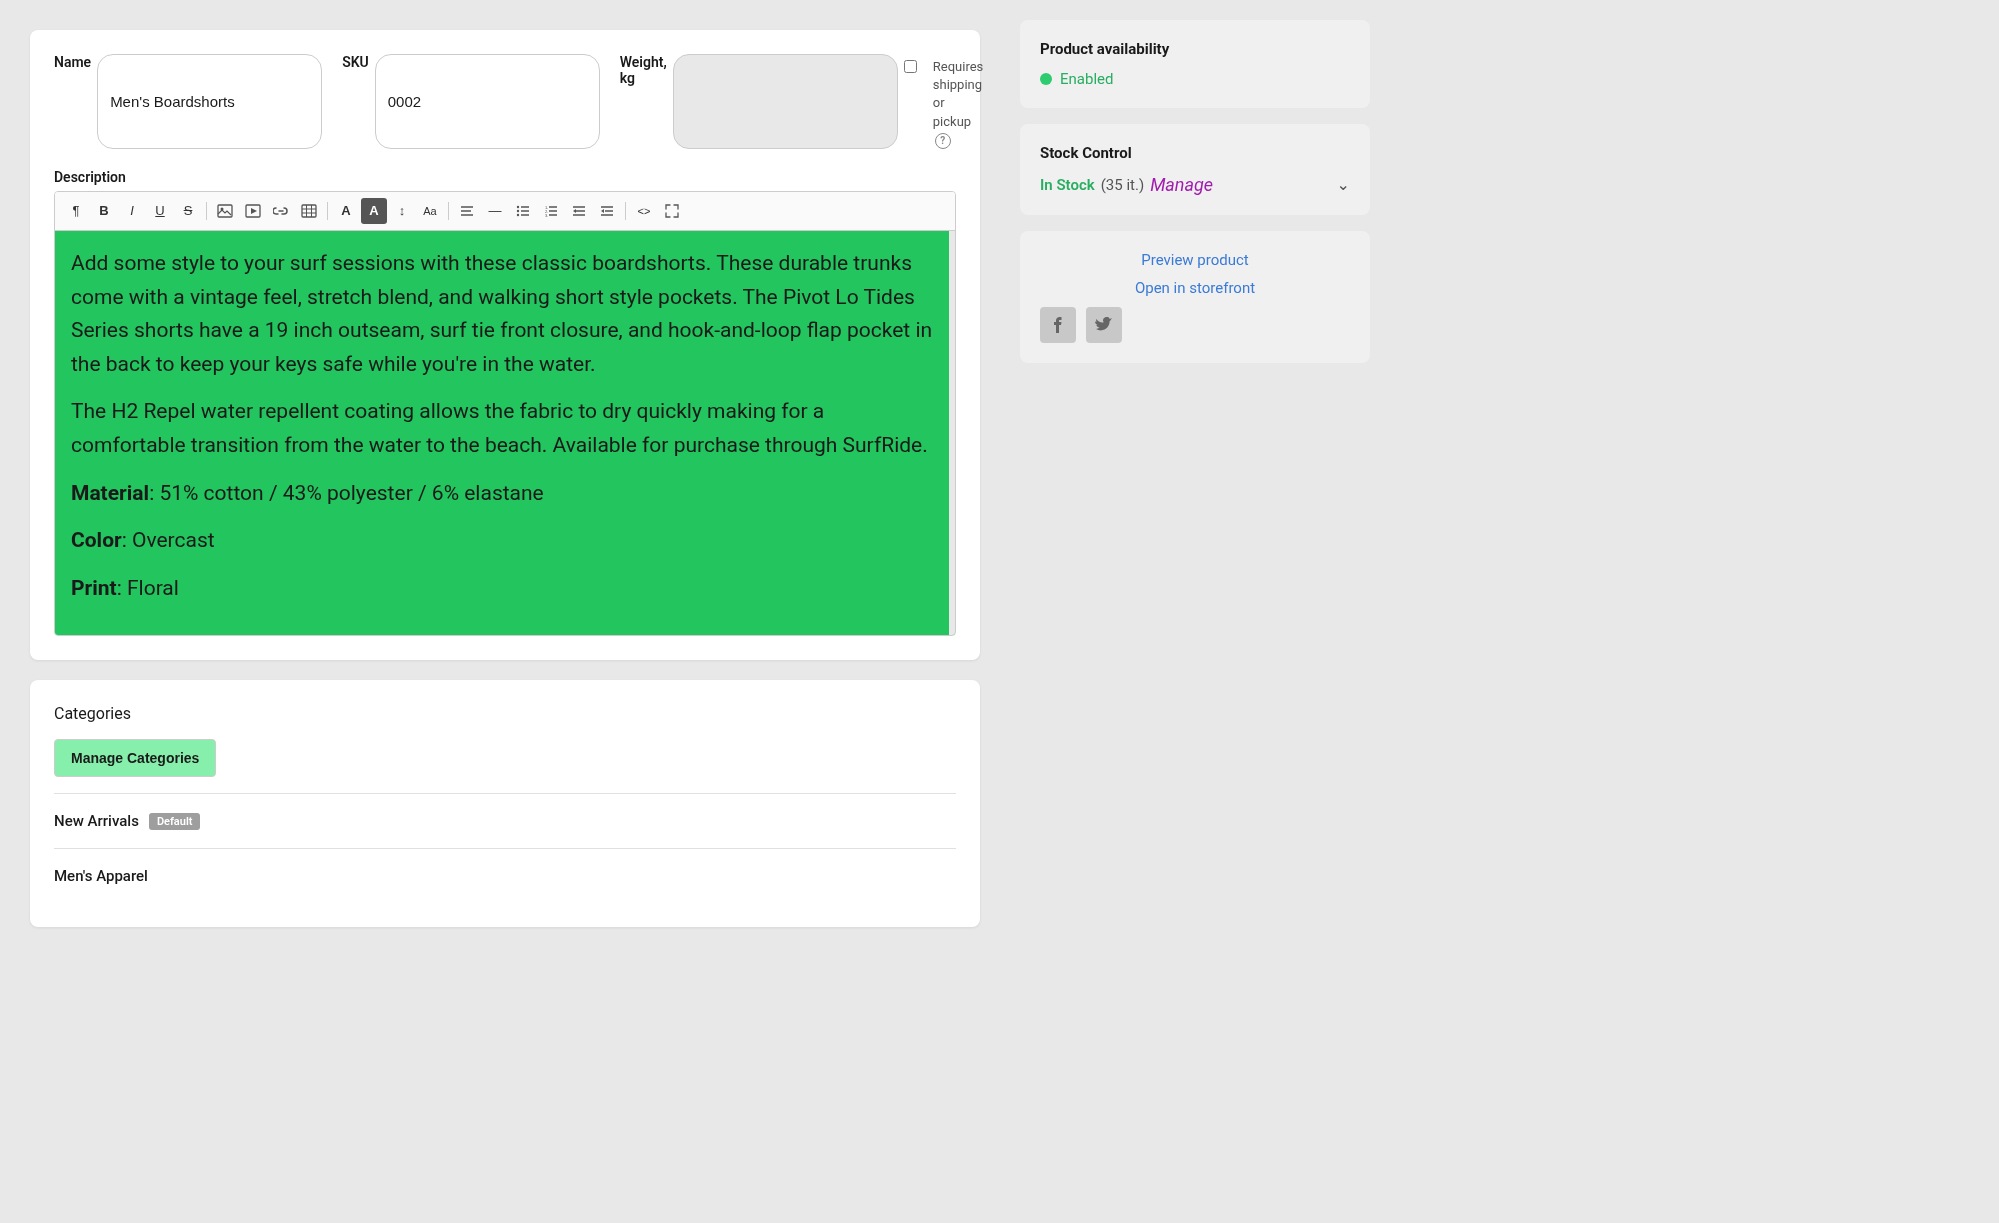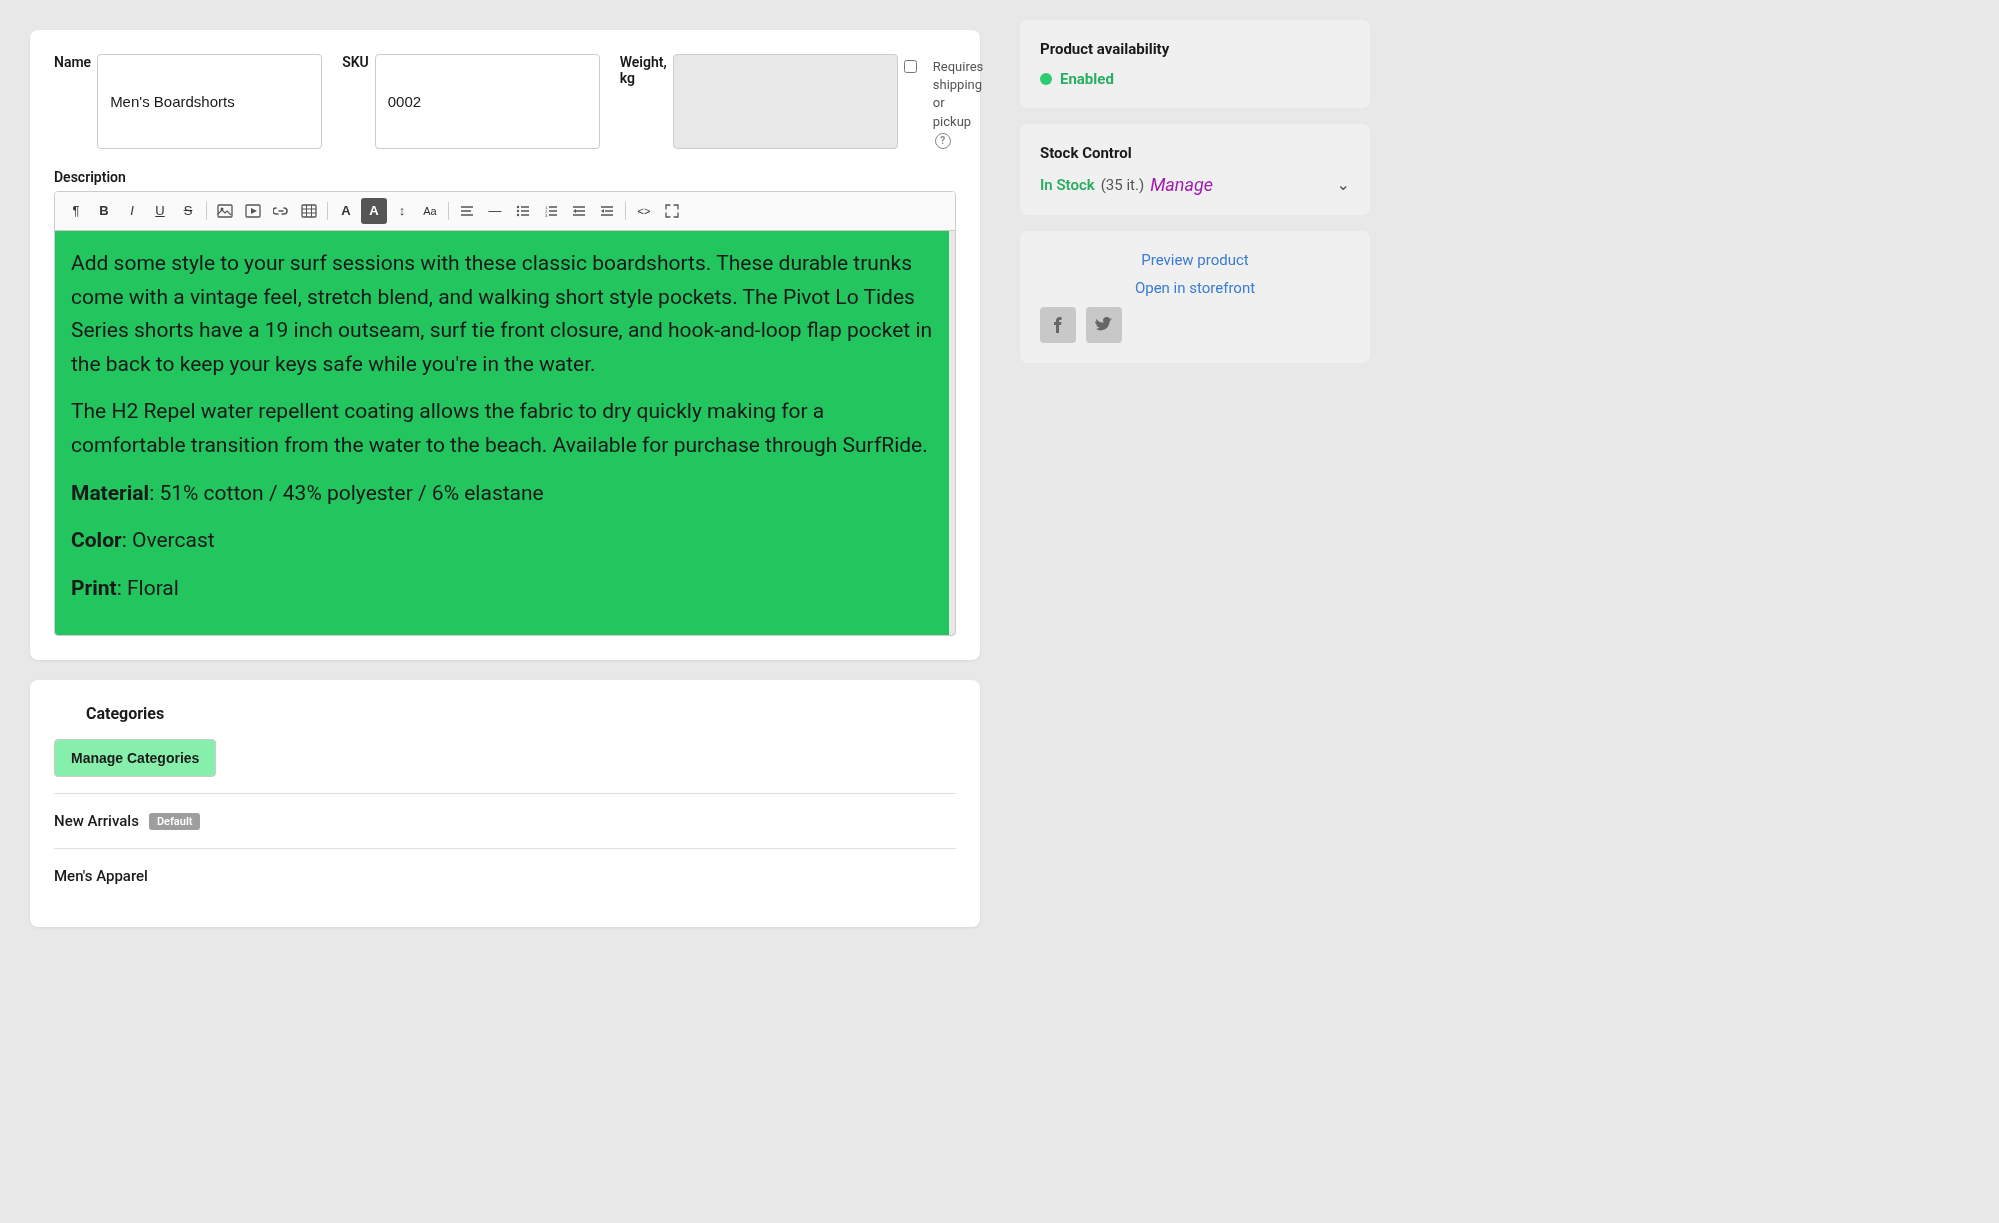--- a/index.html
+++ b/index.html
@@ -45,21 +45,21 @@
     .field-group.name { flex: 2; }
     .field-group.sku { flex: 1.2; }
     .field-group.weight { flex: 1; }
     .field-label {
       font-size: 14px;
       font-weight: 600;
       color: #1a1a1a;
     }
     .field-input {
       border: 1px solid #ccc;
-      border-radius: 4px;
+      border-radius: 16px;
       padding: 10px 12px;
       font-size: 15px;
       color: #1a1a1a;
       background: #fff;
       outline: none;
     }
     .field-input.weight-input { background: #e8e8e8; border: 1px solid #ccc; }
     .shipping-row {
       display: flex;
       align-items: flex-start;
@@ -144,24 +144,23 @@
       position: absolute;
       right: 0;
       top: 0;
       bottom: 0;
       width: 6px;
       background: #e8e8e8;
     }
     
     .categories-title {
       font-size: 16px;
-      font-weight: 700;
+      font-weight: 400;
       color: #1a1a1a;
       margin-bottom: 16px;
-      margin-left: 32px;
     }
     .manage-btn {
       border: 1.5px solid #ccc;
       border-radius: 4px;
       padding: 10px 16px;
       font-size: 14px;
       font-weight: 600;
       color: #1a1a1a;
       background: #86efac;
       cursor: pointer;
@@ -207,21 +206,21 @@
     .green-dot {
       width: 12px;
       height: 12px;
       border-radius: 50%;
       background: #2ecc71;
       display: inline-block;
     }
     .enabled-text {
       color: #27ae60;
       font-size: 15px;
-      font-weight: 700;
+      font-weight: 400;
     }
     .stock-row {
       display: flex;
       align-items: center;
       gap: 6px;
       flex-wrap: wrap;
     }
     .in-stock-text {
       color: #27ae60;
       font-size: 15px;

